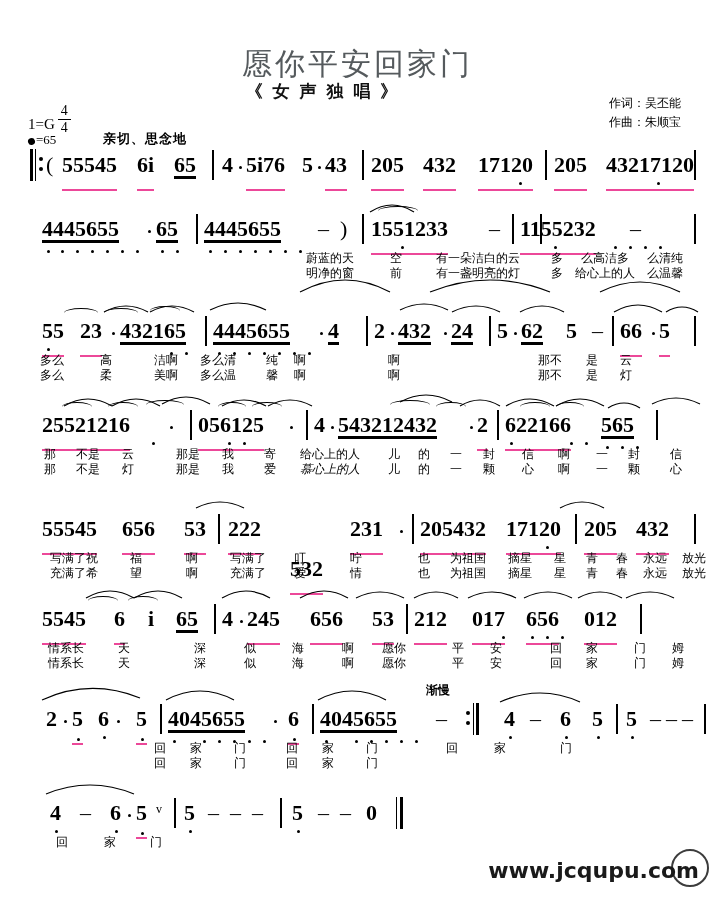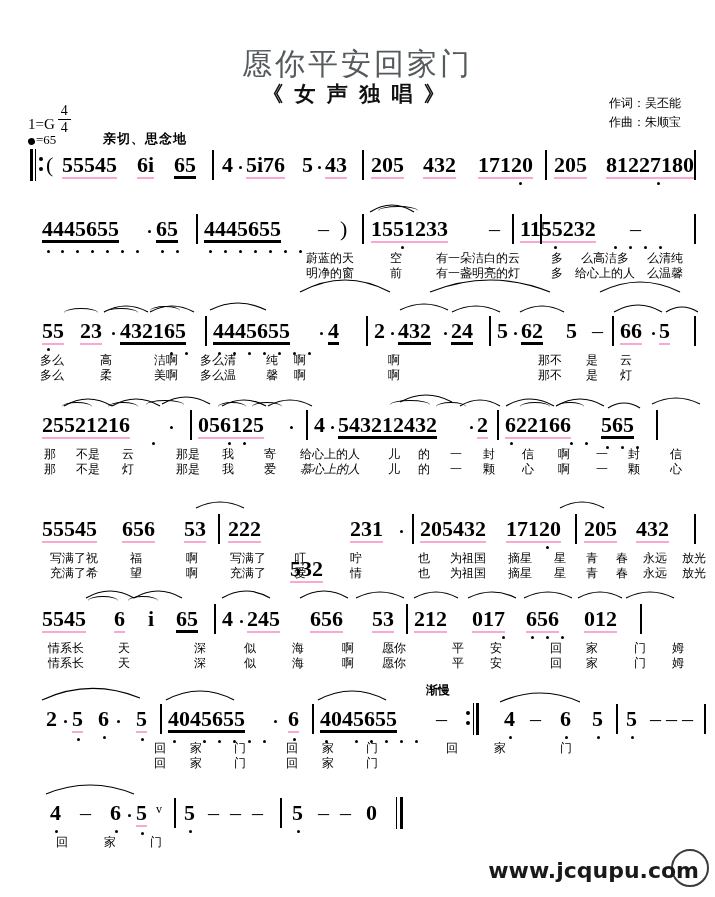--- a/index.html
+++ b/index.html
@@ -29,25 +29,24 @@
     letter-spacing: 3px;
     color: #555a5d;
   }
   .subtitle {
     position: absolute;
     top: 80px;
     left: 0;
     width: 645px;
     text-align: center;
     font-family: "DejaVu Sans", sans-serif;
-    font-size: 21px;
+    font-size: 17px;
     font-weight: bold;
     letter-spacing: 2px;
     color: #111;
-    margin-left: 32px;
   }
 
   
   .keysig {
     position: absolute;
     left: 28px;
     top: 104px;
     font-size: 15px;
     font-family: "Liberation Serif", serif;
   }
@@ -133,21 +132,21 @@
     position: absolute;
     font-size: 22px;
     font-weight: bold;
     letter-spacing: 0px;
     line-height: 22px;
     white-space: nowrap;
     font-family: "Liberation Serif", "DejaVu Serif", serif;
   }
   .thin { font-weight: normal; }
   
-  .b1 { border-bottom: 2px solid #f9a8d4; padding-bottom: 1px; }
+  .b1 { border-bottom: 2px solid #ec4899; padding-bottom: 13px; }
   .b2 { box-shadow: 0 3px 0 0 #000; }
   
   .dot-lo, .dot-hi {
     position: absolute;
     width: 3px; height: 3px;
     background: #000;
     border-radius: 50%;
   }
   
   .augdot {
@@ -252,21 +251,21 @@
     <span class="n" style="left:302px; top:2px;">5</span>
     <span class="augdot" style="left:318px; top:14px;"></span>
     <span class="n b1" style="left:325px; top:2px;">43</span>
     <span class="barline" style="left:362px;"></span>
     <span class="n b1" style="left:371px; top:2px;">205</span>
     <span class="n b1" style="left:423px; top:2px;">432</span>
     <span class="n b1" style="left:478px; top:2px;">17120</span>
     <span class="dot-lo" style="left:519px; top:30px;"></span>
     <span class="barline" style="left:545px;"></span>
     <span class="n b1" style="left:554px; top:2px;">205</span>
-    <span class="n b1" style="left:606px; top:2px;">81227180</span>
+    <span class="n b1" style="left:606px; top:2px;">43217120</span>
     <span class="dot-lo" style="left:657px; top:30px;"></span>
     <span class="barline" style="left:694px;"></span>
   </div>
 </div>
 
 <div class="system" style="top:216px;">
   <div class="noterow">
     <span class="n b2" style="left:42px; top:2px;">4445655</span>
     <span class="dot-lo" style="left:47px; top:34px;"></span>
     <span class="dot-lo" style="left:61px; top:34px;"></span>

